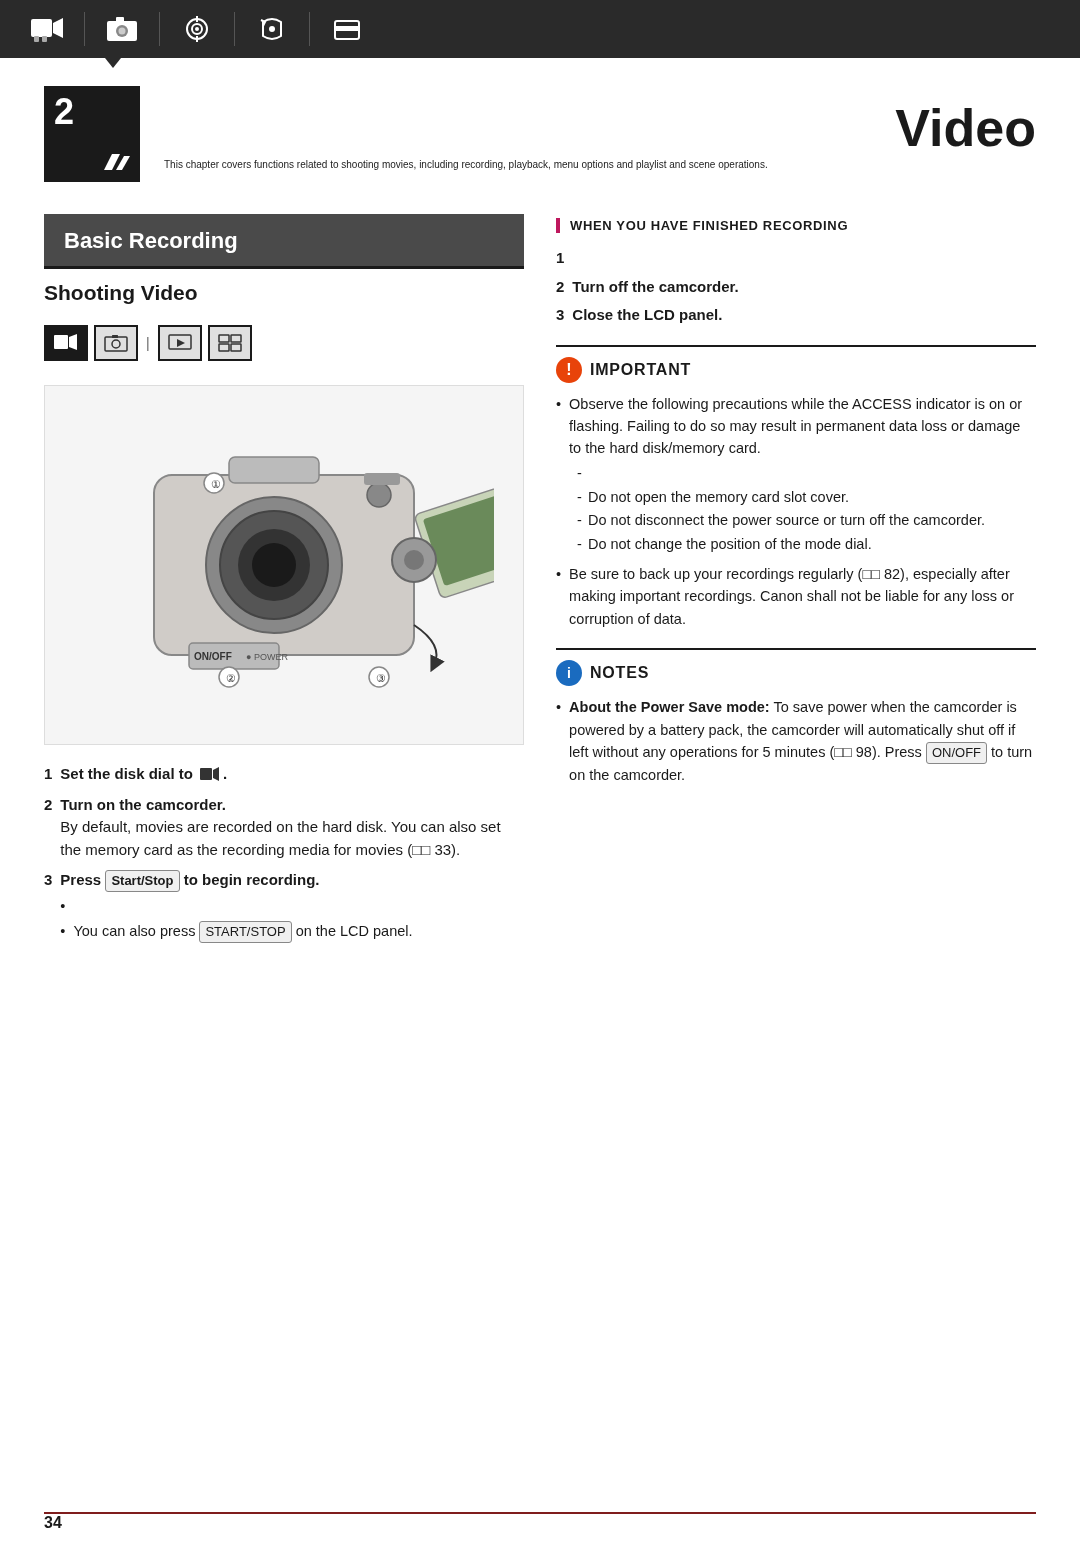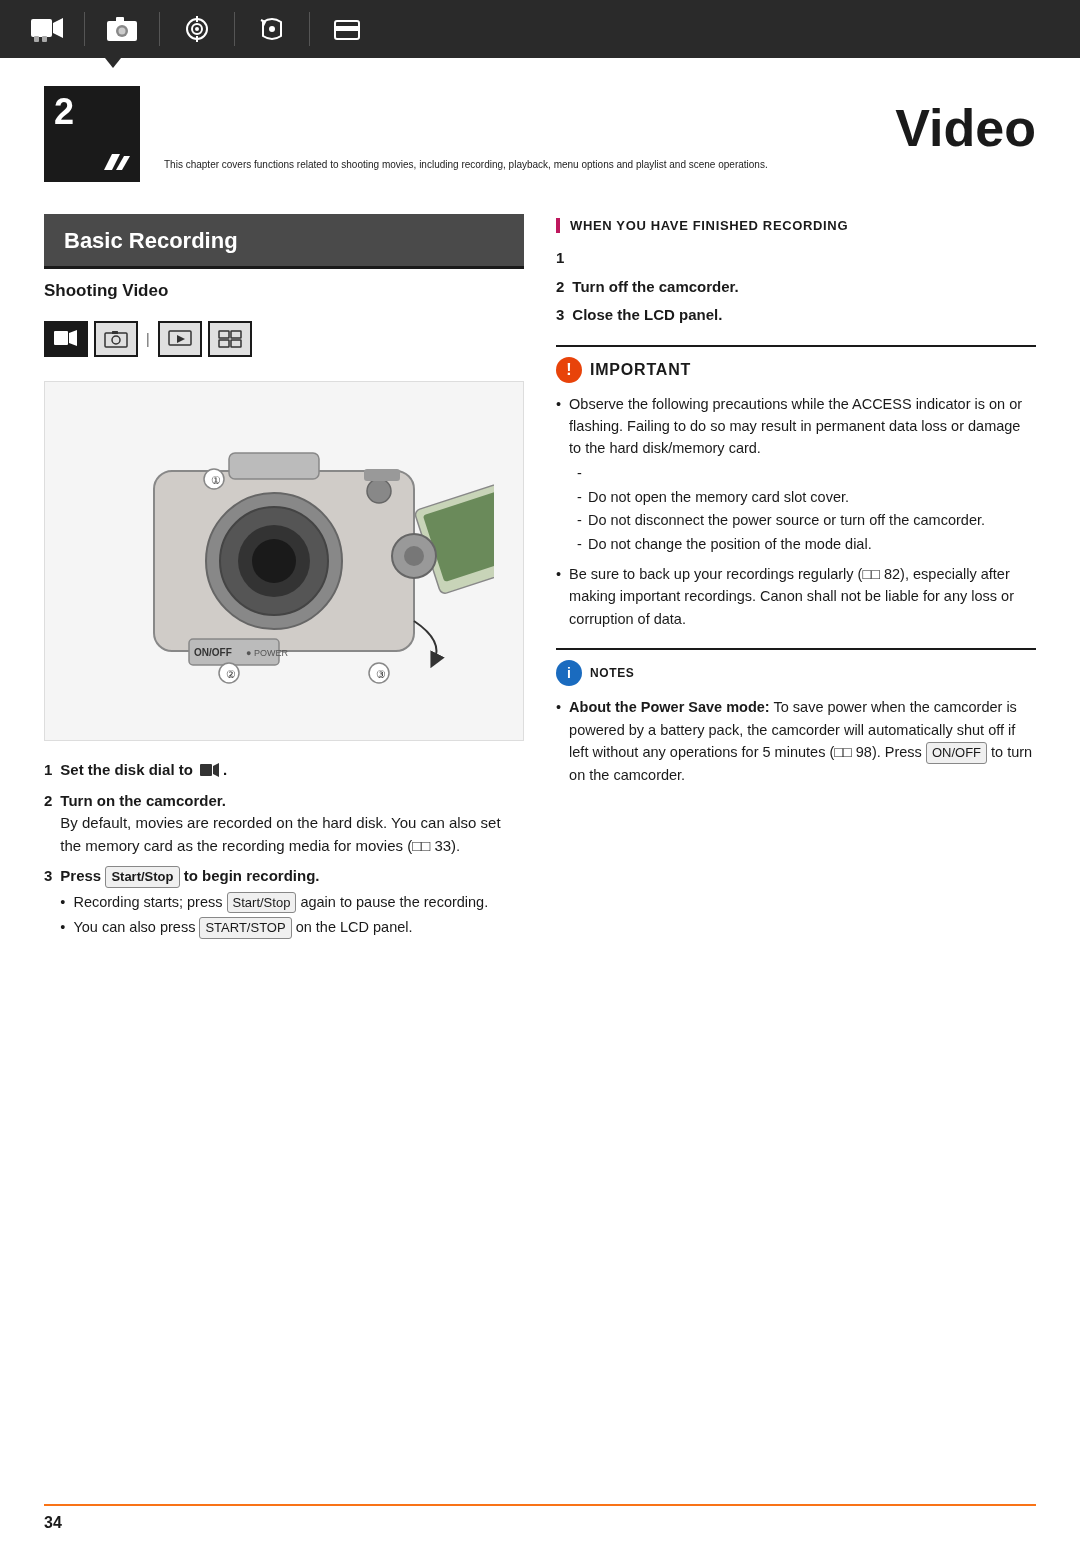--- a/index.html
+++ b/index.html
@@ -130,21 +130,21 @@
 
     
     .thick-divider {
       height: 3px;
       background: #1a1a1a;
       margin-bottom: 12px;
     }
 
     
     .subsection-heading {
-      font-size: 17px;
+      font-size: 21px;
       font-weight: bold;
       color: #1a1a1a;
       margin-bottom: 14px;
       margin-top: 4px;
     }
 
     
     .mode-icons-row {
       display: flex;
       align-items: center;
@@ -342,21 +342,21 @@
       display: flex;
       align-items: center;
       justify-content: center;
       color: #fff;
       font-weight: bold;
       font-size: 14px;
       flex-shrink: 0;
     }
     .notes-title {
       font-weight: bold;
-      font-size: 12px;
+      font-size: 16px;
       text-transform: uppercase;
       letter-spacing: 0.05em;
     }
     .notes-bullets {
       list-style: none;
       padding: 0;
     }
     .notes-bullet {
       display: flex;
       gap: 8px;
@@ -364,22 +364,21 @@
       line-height: 1.55;
       margin-bottom: 5px;
     }
 
     
     .page-footer {
       position: absolute;
       bottom: 28px;
       left: 44px;
       right: 44px;
-      border-top: 2px solid #f97316;
-      padding-top: 8px;
+      border-top: 2px solid #7f1d1d;
       display: flex;
       align-items: flex-end;
     }
     .page-number {
       font-size: 16px;
       font-weight: bold;
     }
 
     
     .camera-svg-wrap {
@@ -562,21 +561,20 @@
             <span>By default, movies are recorded on the hard disk. You can also set the memory card as the recording media for movies (□□ 33).</span>
           </span>
         </li>
         <li class="step-item">
           <span class="step-num">3</span>
           <span class="step-content">
             <strong>Press <span class="btn-label">Start/Stop</span> to begin recording.</strong>
             <ul class="sub-bullets">
               <li class="sub-bullet">
                 <span class="bullet-dot">•</span>
-                <span>Recording starts; press <span class="btn-label">Start/Stop</span> again to pause the recording.</span>
               </li>
               <li class="sub-bullet">
                 <span class="bullet-dot">•</span>
                 <span>You can also press <span class="btn-label">START/STOP</span> on the LCD panel.</span>
               </li>
             </ul>
           </span>
         </li>
       </ul>
     </div>

